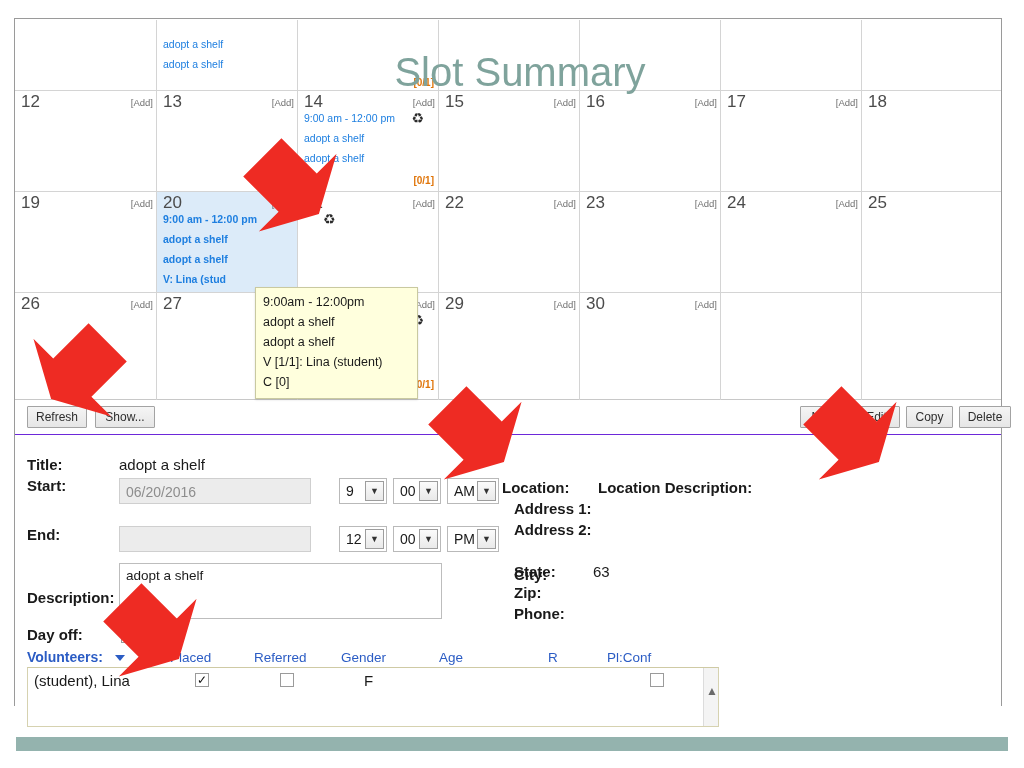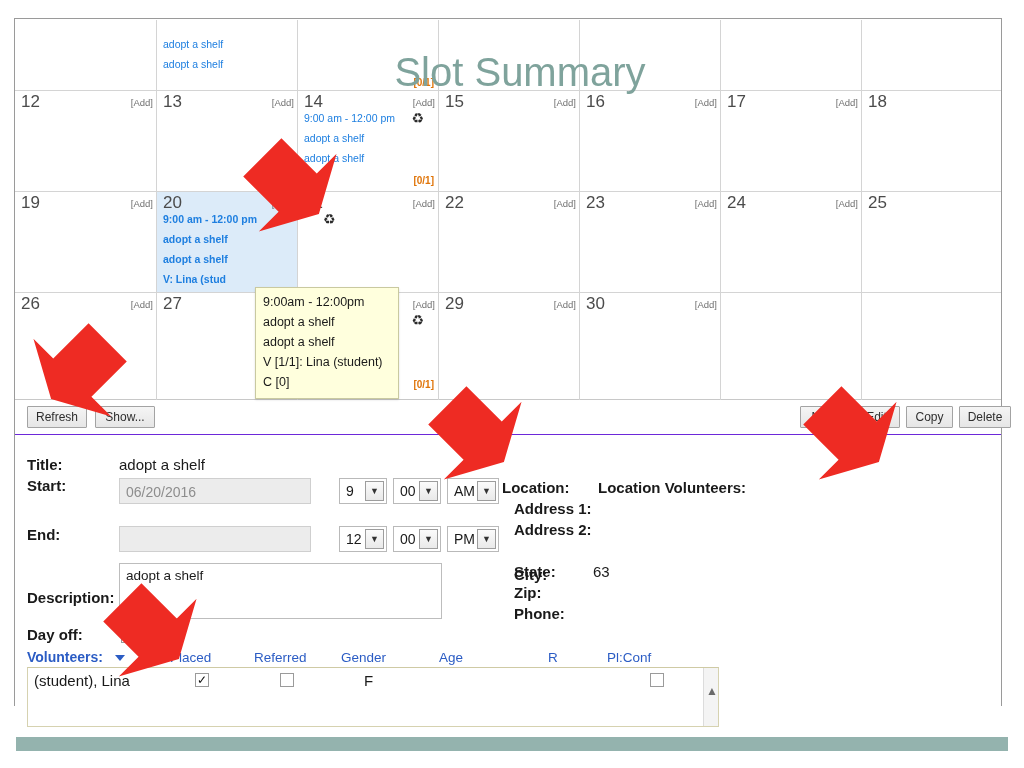--- a/index.html
+++ b/index.html
@@ -102,21 +102,21 @@
     position: absolute;
     font-size: 14px;
     color: #2b2b2b;
     line-height: 1;
   }
 
   
   .tooltip {
     position: absolute;
     left: 240px; top: 268px;
-    width: 144px;
+    width: 163px;
     background: #ffffdd;
     border: 1px solid #c9c9a0;
     padding: 4px 6px 6px 7px;
     z-index: 5;
     box-shadow: 0 1px 2px rgba(0,0,0,0.12);
   }
   .tooltip div {
     font-size: 12.5px;
     color: #1a1a1a;
     line-height: 20px;
@@ -463,21 +463,21 @@
 
       <div class="lbl" style="left:12px; top:153px;">Description:</div>
       <div class="txtarea" style="left:104px; top:127px; width:323px; height:56px;">adopt a shelf</div>
 
       <div class="lbl" style="left:12px; top:190px;">Day off:</div>
       <div class="chk" style="left:106px; top:193px;"></div>
 
       <div class="lbl" style="left:487px; top:43px;">Location:</div>
       <div class="val" style="left:566px; top:43px;"></div>
 
-      <div class="lbl" style="left:583px; top:43px;">Location Volunteers:</div>
+      <div class="lbl" style="left:583px; top:43px;">Location Description:</div>
       <div class="val" style="left:770px; top:43px;"></div>
 
       <div class="lbl" style="left:499px; top:64px;">Address 1:</div>
       <div class="val" style="left:578px; top:64px;"></div>
 
       <div class="lbl" style="left:499px; top:85px;">Address 2:</div>
       <div class="val" style="left:578px; top:85px;"></div>
 
       <div class="lbl" style="left:499px; top:106px;margin-top:24px;">City:</div>
       <div class="val" style="left:578px; top:106px;"></div>

